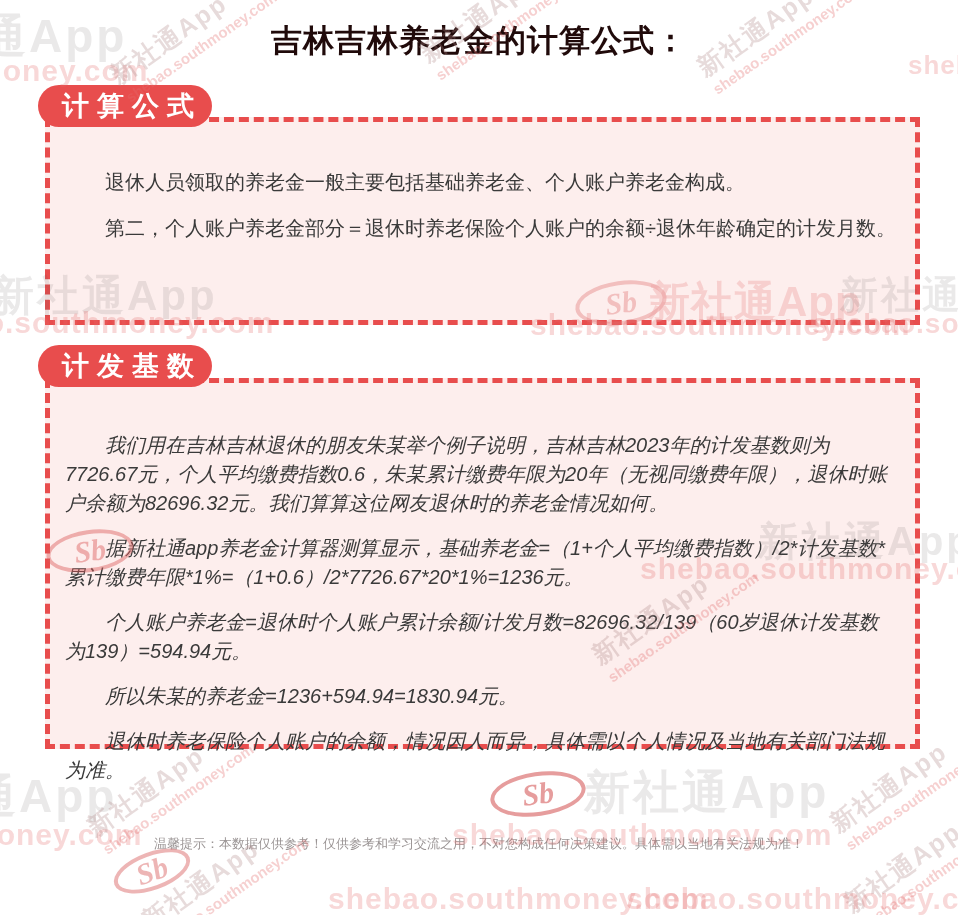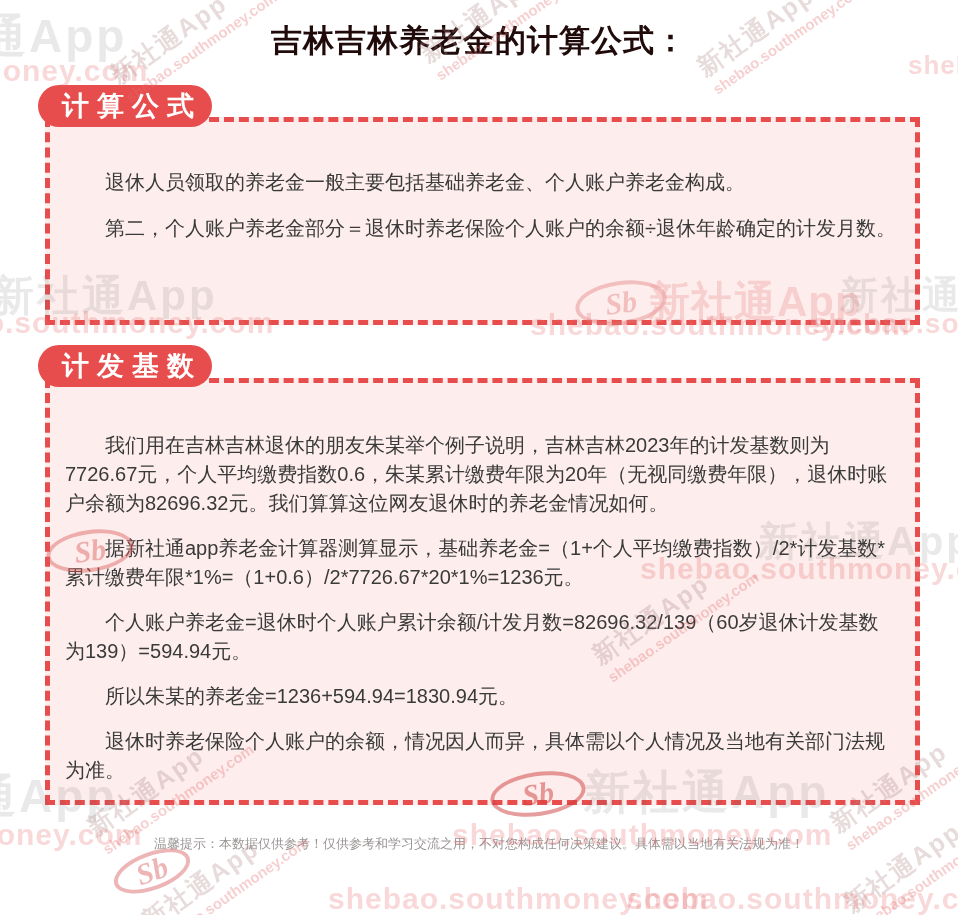--- a/index.html
+++ b/index.html
@@ -28,21 +28,21 @@
   .label-2{top:345px;}
   
   .box{
     position:absolute;left:45px;width:875px;
     background:#fdeeed;
     border:5px dashed #e84d4d;
     box-sizing:border-box;
     z-index:3;
   }
   .box-1{top:117px;height:208px;padding:46px 18px 16px 15px;}
-  .box-2{top:378px;height:427px;padding:48px 18px 0 15px;}
+  .box-2{top:378px;height:371px;padding:48px 18px 0 15px;font-style:italic;}
   .box p{
     margin:0 0 17px 0;
     font-size:20px;line-height:29px;color:#3a3a3a;
     text-indent:2em;
   }
   .box-2 p{margin-bottom:16px;}
   
   .footer{
     position:absolute;top:830px;left:0;width:100%;
     box-sizing:border-box;padding:0 24px;

